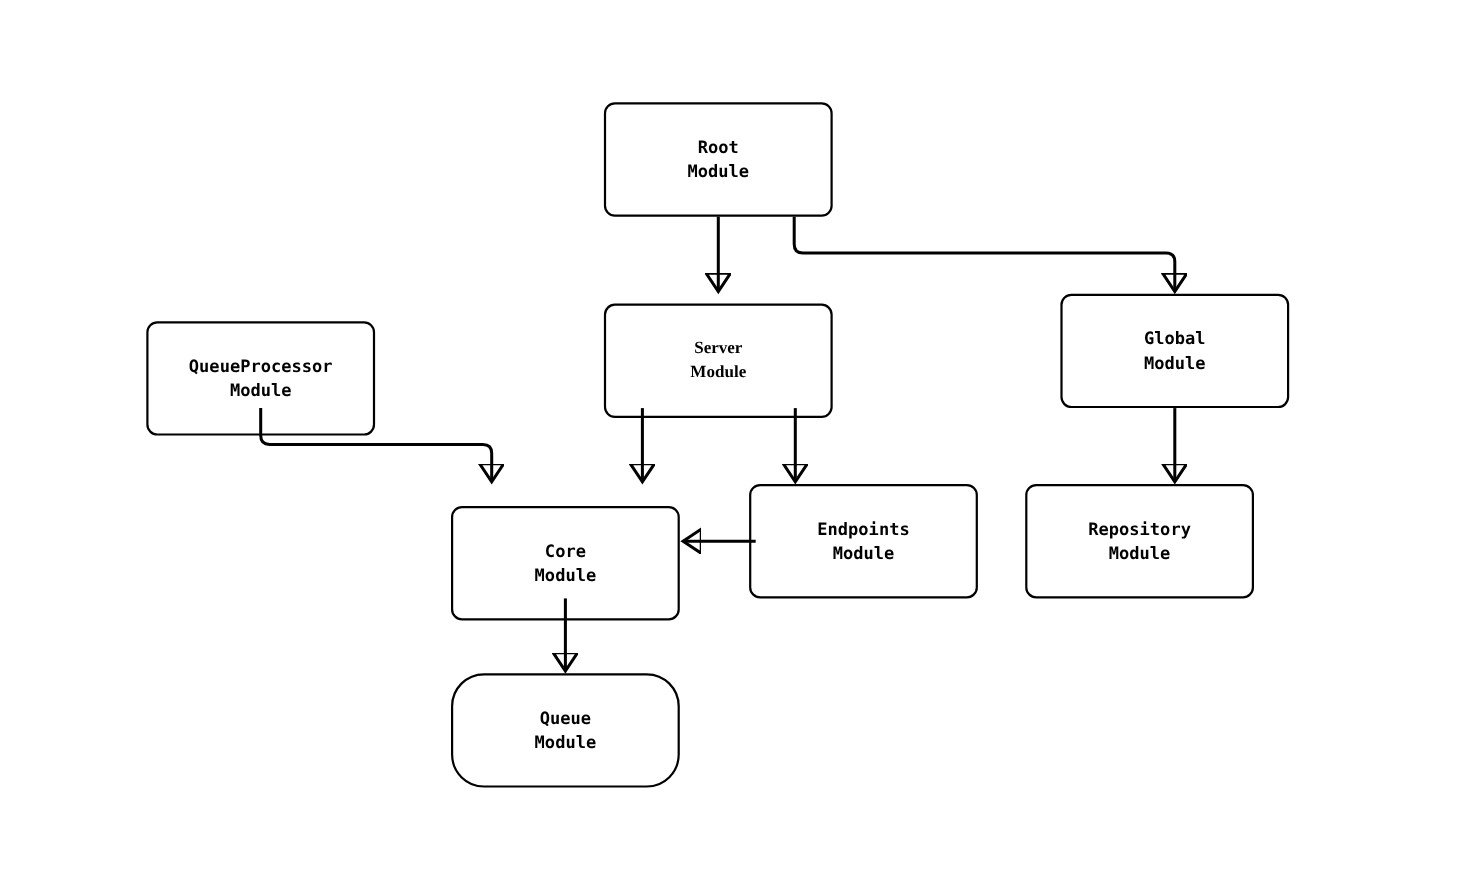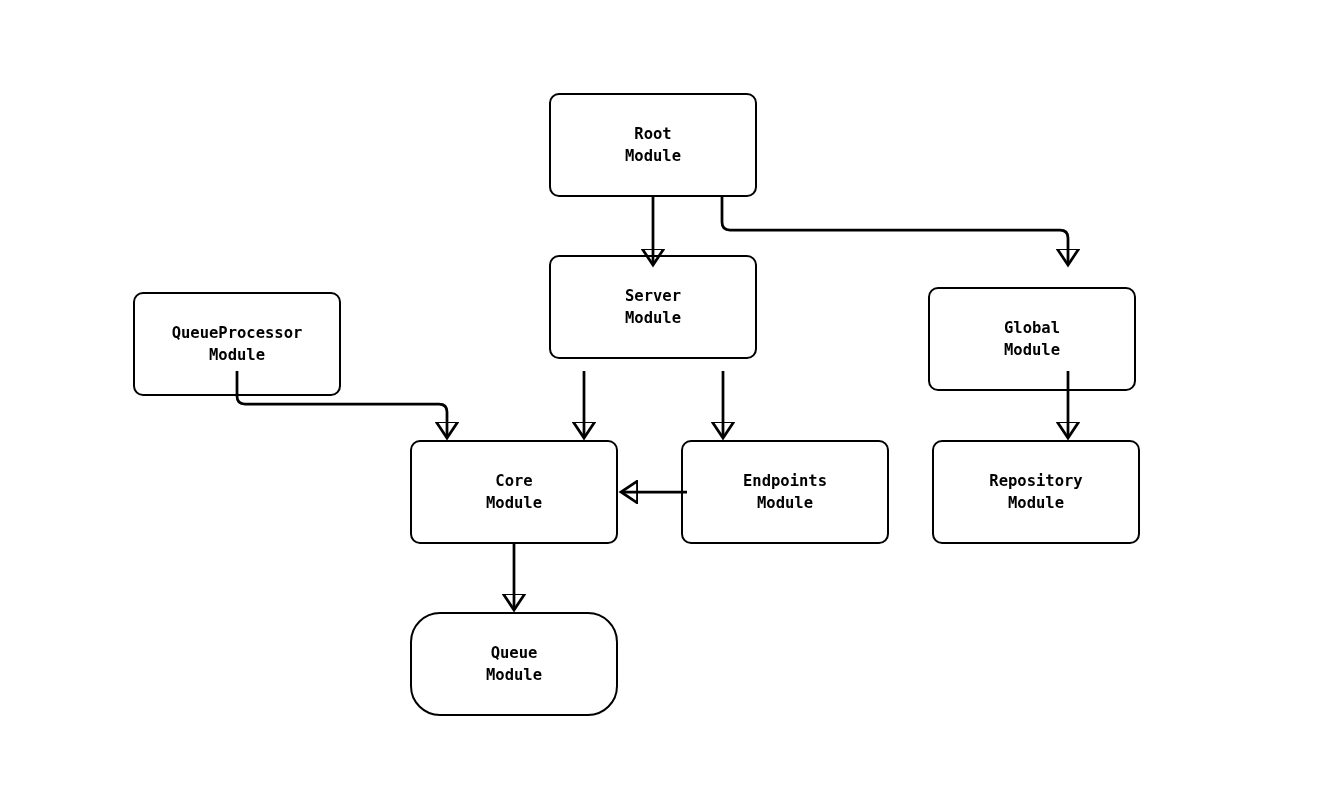--- a/index.html
+++ b/index.html
@@ -55,31 +55,31 @@
   <div class="node" style="left:549px; top:93px;">
     <span>Root</span>
     <span>Module</span>
   </div>
 
   <div class="node" style="left:133px; top:267px;margin-top:25px;">
     <span>QueueProcessor</span>
     <span>Module</span>
   </div>
 
-  <div class="node" style="left:549px; top:255px;">
+  <div class="node" style="left:549px; top:276px;font-family:Liberation Serif, serif;">
     <span>Server</span>
     <span>Module</span>
   </div>
 
-  <div class="node" style="left:928px; top:267px;margin-top:20px;">
+  <div class="node" style="left:964px; top:267px;">
     <span>Global</span>
     <span>Module</span>
   </div>
 
-  <div class="node" style="left:410px; top:440px;">
+  <div class="node" style="left:410px; top:460px;">
     <span>Core</span>
     <span>Module</span>
   </div>
 
   <div class="node" style="left:681px; top:440px;">
     <span>Endpoints</span>
     <span>Module</span>
   </div>
 
   <div class="node" style="left:932px; top:440px;">

